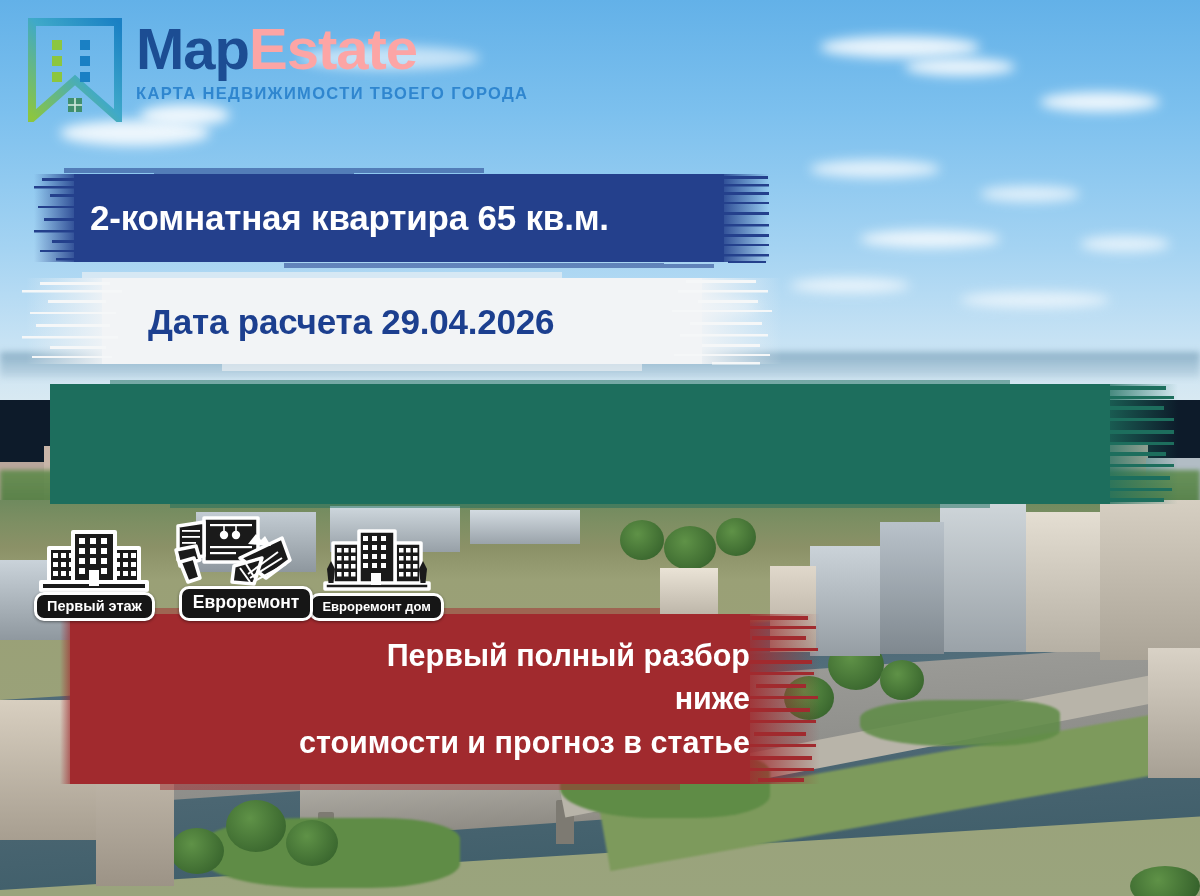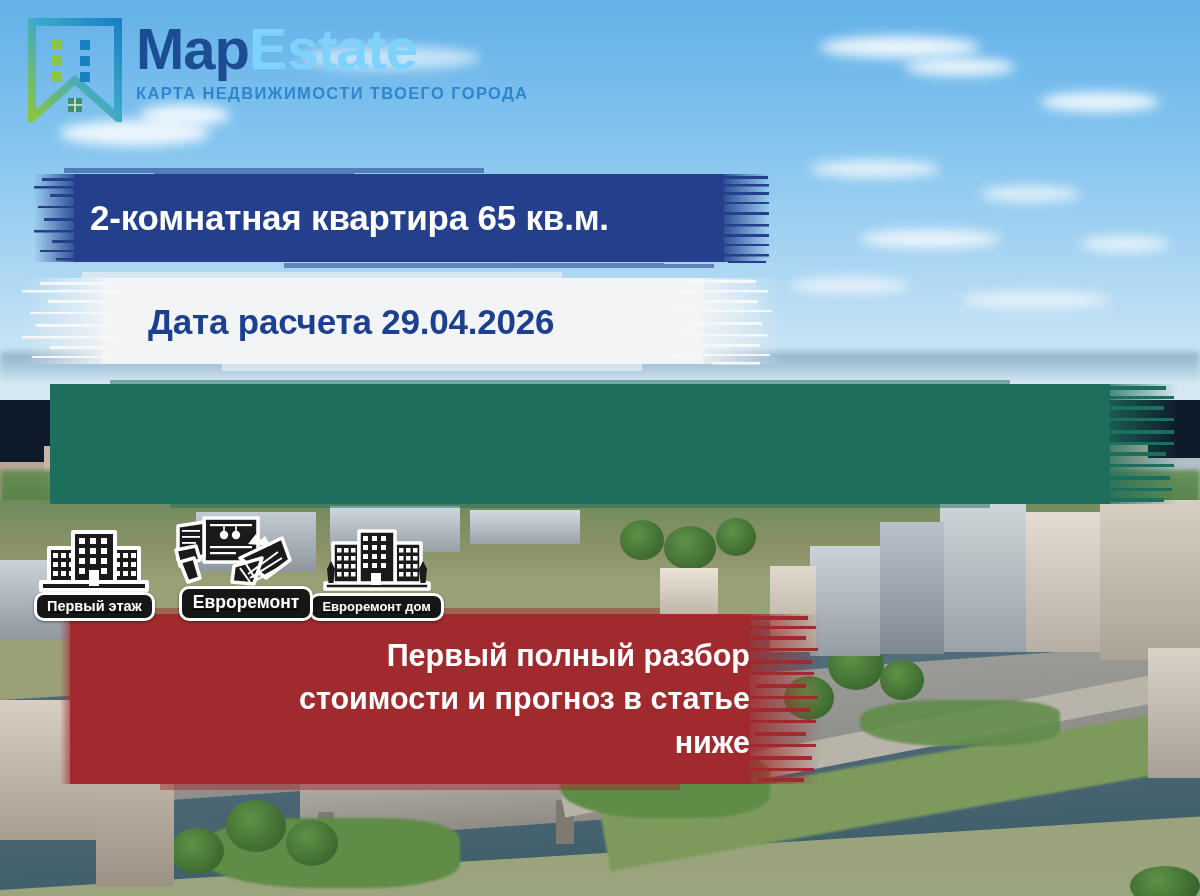--- a/index.html
+++ b/index.html
@@ -67,21 +67,21 @@
   .bldg{position:absolute;}
 
   
   .logo{position:absolute;left:28px;top:18px;display:flex;align-items:flex-start;gap:14px;z-index:40;}
   .logo-mark{width:94px;height:104px;flex:0 0 auto;}
   .logo-text{padding-top:2px;}
   .logo-word{
     font-size:58px;line-height:58px;font-weight:700;letter-spacing:-1px;
     color:#1c4d93;white-space:nowrap;
   }
-  .logo-word .b{color:#7dd3fc;text-align:right;}
+  .logo-word .b{color:#fca5a5;text-align:right;}
   .logo-tag{
     margin-top:6px;font-size:16.5px;font-weight:700;letter-spacing:1.35px;
     color:#2f86cf;white-space:nowrap;
   }
 
   
   .band{position:absolute;display:flex;align-items:center;z-index:30;}
   .band .brush{position:absolute;inset:0;z-index:0;}
   .band .txt{position:relative;z-index:2;text-align:right;}
 
@@ -100,21 +100,21 @@
     padding-left:100px;color:#fff;font-size:31px;font-weight:700;line-height:1.33;
     white-space:nowrap;
   }
   .band-red{left:60px;top:608px;width:760px;height:182px;}
   .band-red .txt{
     padding-left:50px;color:#fff;font-size:30.5px;font-weight:700;line-height:1.42;
     width:640px;
   }
 
   
-  .stickers{position:absolute;left:34px;top:512px;z-index:35;display:flex;align-items:flex-end;gap:2px;text-decoration:underline;}
+  .stickers{position:absolute;left:34px;top:512px;z-index:35;display:flex;align-items:flex-end;gap:2px;}
   .sticker{position:relative;display:flex;flex-direction:column;align-items:center;}
   .sticker .art{display:block;}
   .sticker .cap{
     margin-top:-6px;position:relative;
     background:#161616;color:#fff;border:3px solid #ffffff;border-radius:10px;
     padding:3px 10px 4px;font-size:14.5px;font-weight:700;white-space:nowrap;
     box-shadow:0 1px 3px rgba(0,0,0,.45);
   }
   .sticker.s1{margin-right:4px;}
   .sticker.s2{margin:0 -6px 0 -6px;z-index:3;}
@@ -537,18 +537,18 @@
           <rect x="678" y="160" width="76" height="3"></rect>
         <rect x="698" y="170" width="46" height="4"></rect>
       </g>
       <g fill="#a12a2e" opacity=".5">
         <rect x="40" y="0" width="560" height="7"></rect>
           <rect x="100" y="175" width="520" height="7"></rect>
       </g>
     </svg>
     <div class="txt">
       <div>Первый полный разбор</div>
+      <div>ниже</div>
       <div>стоимости и прогноз в статье</div>
-      <div>ниже</div>
     </div>
   </div>
 
 </div>
 
 </body></html>

